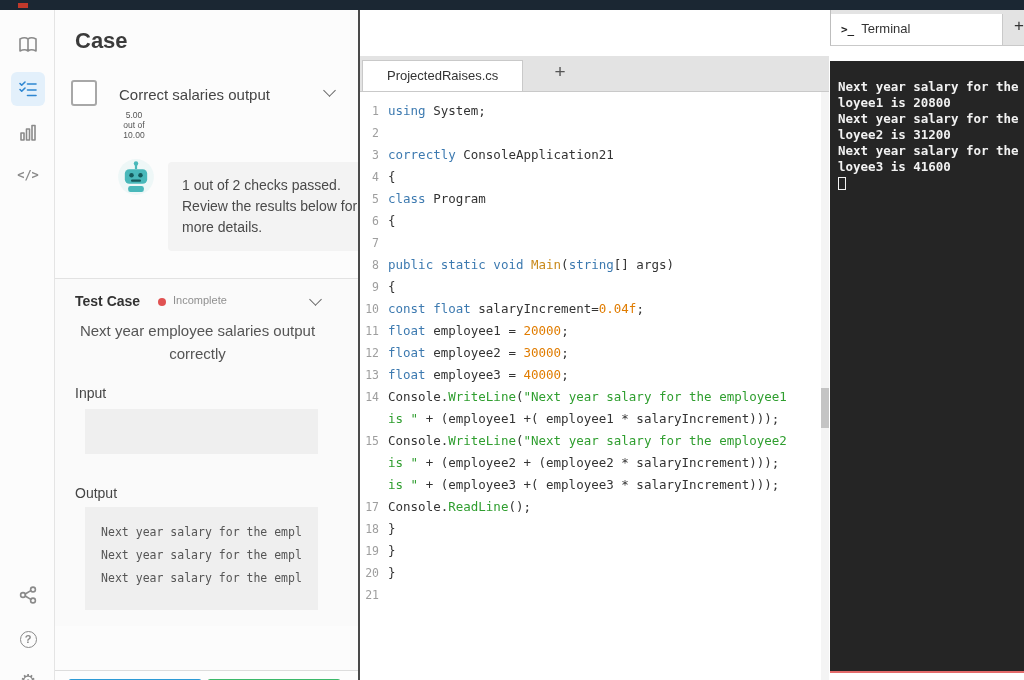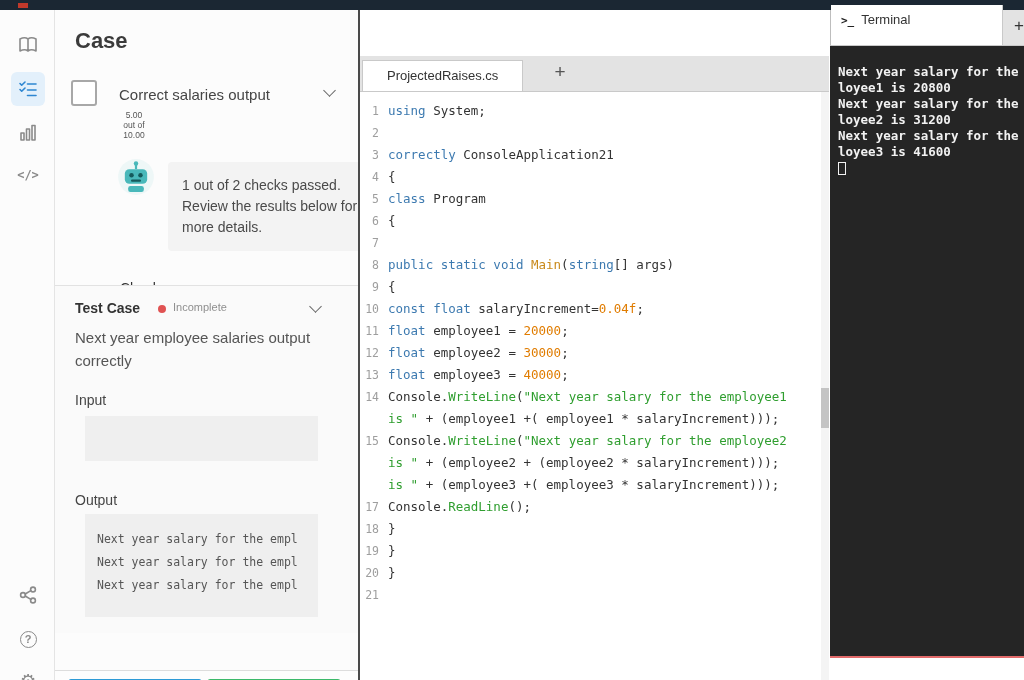--- a/index.html
+++ b/index.html
@@ -32,22 +32,22 @@
   .task-label { position:absolute; left:50px; top:14px; font-size:15px; color:#454545; }
   .chev { width:9px; height:9px; border-right:1.6px solid #666; border-bottom:1.6px solid #666;
     display:inline-block; transform:rotate(45deg); }
   .task-chev { position:absolute; right:18px; top:14px; cursor:pointer; }
   .score { position:absolute; left:57px; top:100px; width:44px; text-align:center; font-size:8.5px;
     line-height:10px; color:#555; }
   .bot { position:absolute; left:62px; top:148px; width:38px; height:38px; }
   .bot-msg { position:absolute; left:113px; top:152px; width:232px; background:#f3f3f3; border-radius:4px;
     padding:13px 14px; font-size:14px; line-height:21px; color:#4a4a4a; }
   .checks-h { position:absolute; left:65px; top:270px; font-size:14px; font-weight:normal; color:#333; }
-  .checks-card { position:absolute; left:55px; top:285px; width:303px; height:348px;
-    border-top:1px solid #e2e2e2; background:#fafafa; }
+  .checks-card { position:absolute; left:55px; top:278px; width:303px; height:348px;
+    border-top:1px solid #e2e2e2; background:#fafafa;text-align:center; }
   .tc-head { position:relative; height:42px; }
   .tc-title { position:absolute; left:20px; top:14px; font-size:14px; font-weight:bold; color:#333; }
   .dot { position:absolute; left:103px; top:19px; width:8px; height:8px; border-radius:50%; background:#e05252; }
   .tc-status { position:absolute; left:118px; top:15px; font-size:11px; color:#8f8f8f; }
   .tc-chev { position:absolute; right:38px; top:16px; cursor:pointer; }
   .tc-desc { position:absolute; left:20px; top:40px; width:245px; font-size:15px; line-height:23px; color:#555; }
   .io-label { position:absolute; left:20px; font-size:14px; color:#454545; }
   .input-label { top:106px; }
   .input-box { position:absolute; left:30px; top:130px; width:233px; height:45px; background:#efefef; }
   .output-label { top:206px; }
@@ -87,26 +87,26 @@
   .vscroll { position:absolute; right:0; top:0; width:8px; height:609px; background:#f4f4f4; }
   .vthumb { position:absolute; right:0; top:296px; width:8px; height:40px; background:#c4c4c4; }
   .ed-toolbar { position:relative; height:25px; border-top:1px solid #ddd; background:#fff; }
   .ed-tool { position:absolute; top:5px; width:16px; height:16px; cursor:pointer; }
   .tool-edit { left:15px; } .tool-trash { left:50px; } .tool-download { left:85px; }
 
   
   .terminal { position:absolute; left:830px; top:10px; width:194px; height:670px; }
   .term-bar { position:relative; height:36px; background:#e3e3e3; border-bottom:1px solid #c9c9c9;
     border-left:1px solid #bdbdbd; }
-  .term-tab { position:absolute; left:0; bottom:0; height:40px; width:172px; background:#fff;
+  .term-tab { position:absolute; left:0; bottom:0; height:31px; width:172px; background:#fff;
     border-right:1px solid #c9c9c9; line-height:30px; font-size:13px; color:#333; padding-left:10px; cursor:pointer; }
   .term-glyph { font-family:"DejaVu Sans Mono", monospace; font-weight:bold; font-size:11px;
     margin-right:7px; color:#222; }
   .term-plus { position:absolute; right:0px; top:6px; font-size:17px; color:#333; cursor:pointer; }
-  .term-body { height:610px; background:#252525; padding:18px 8px 0 8px; overflow:hidden; }
+  .term-body { height:610px; background:#252525; padding:18px 8px 0 8px; overflow:hidden;margin-top:15px; }
   .tline { font-family:"DejaVu Sans Mono", monospace; font-size:12.5px; font-weight:bold;
     line-height:16px; color:#f2f2f2; white-space:nowrap; }
   .cursor { display:inline-block; width:8px; height:13px; border:1px solid #f2f2f2; margin-top:2px; }
   .term-footer { height:24px; background:#fff; border-top:2px solid #e36b6b; }
 </style>
 </head>
 <body>
 
 <div class="topbar">
   <div class="mini-red"></div>

